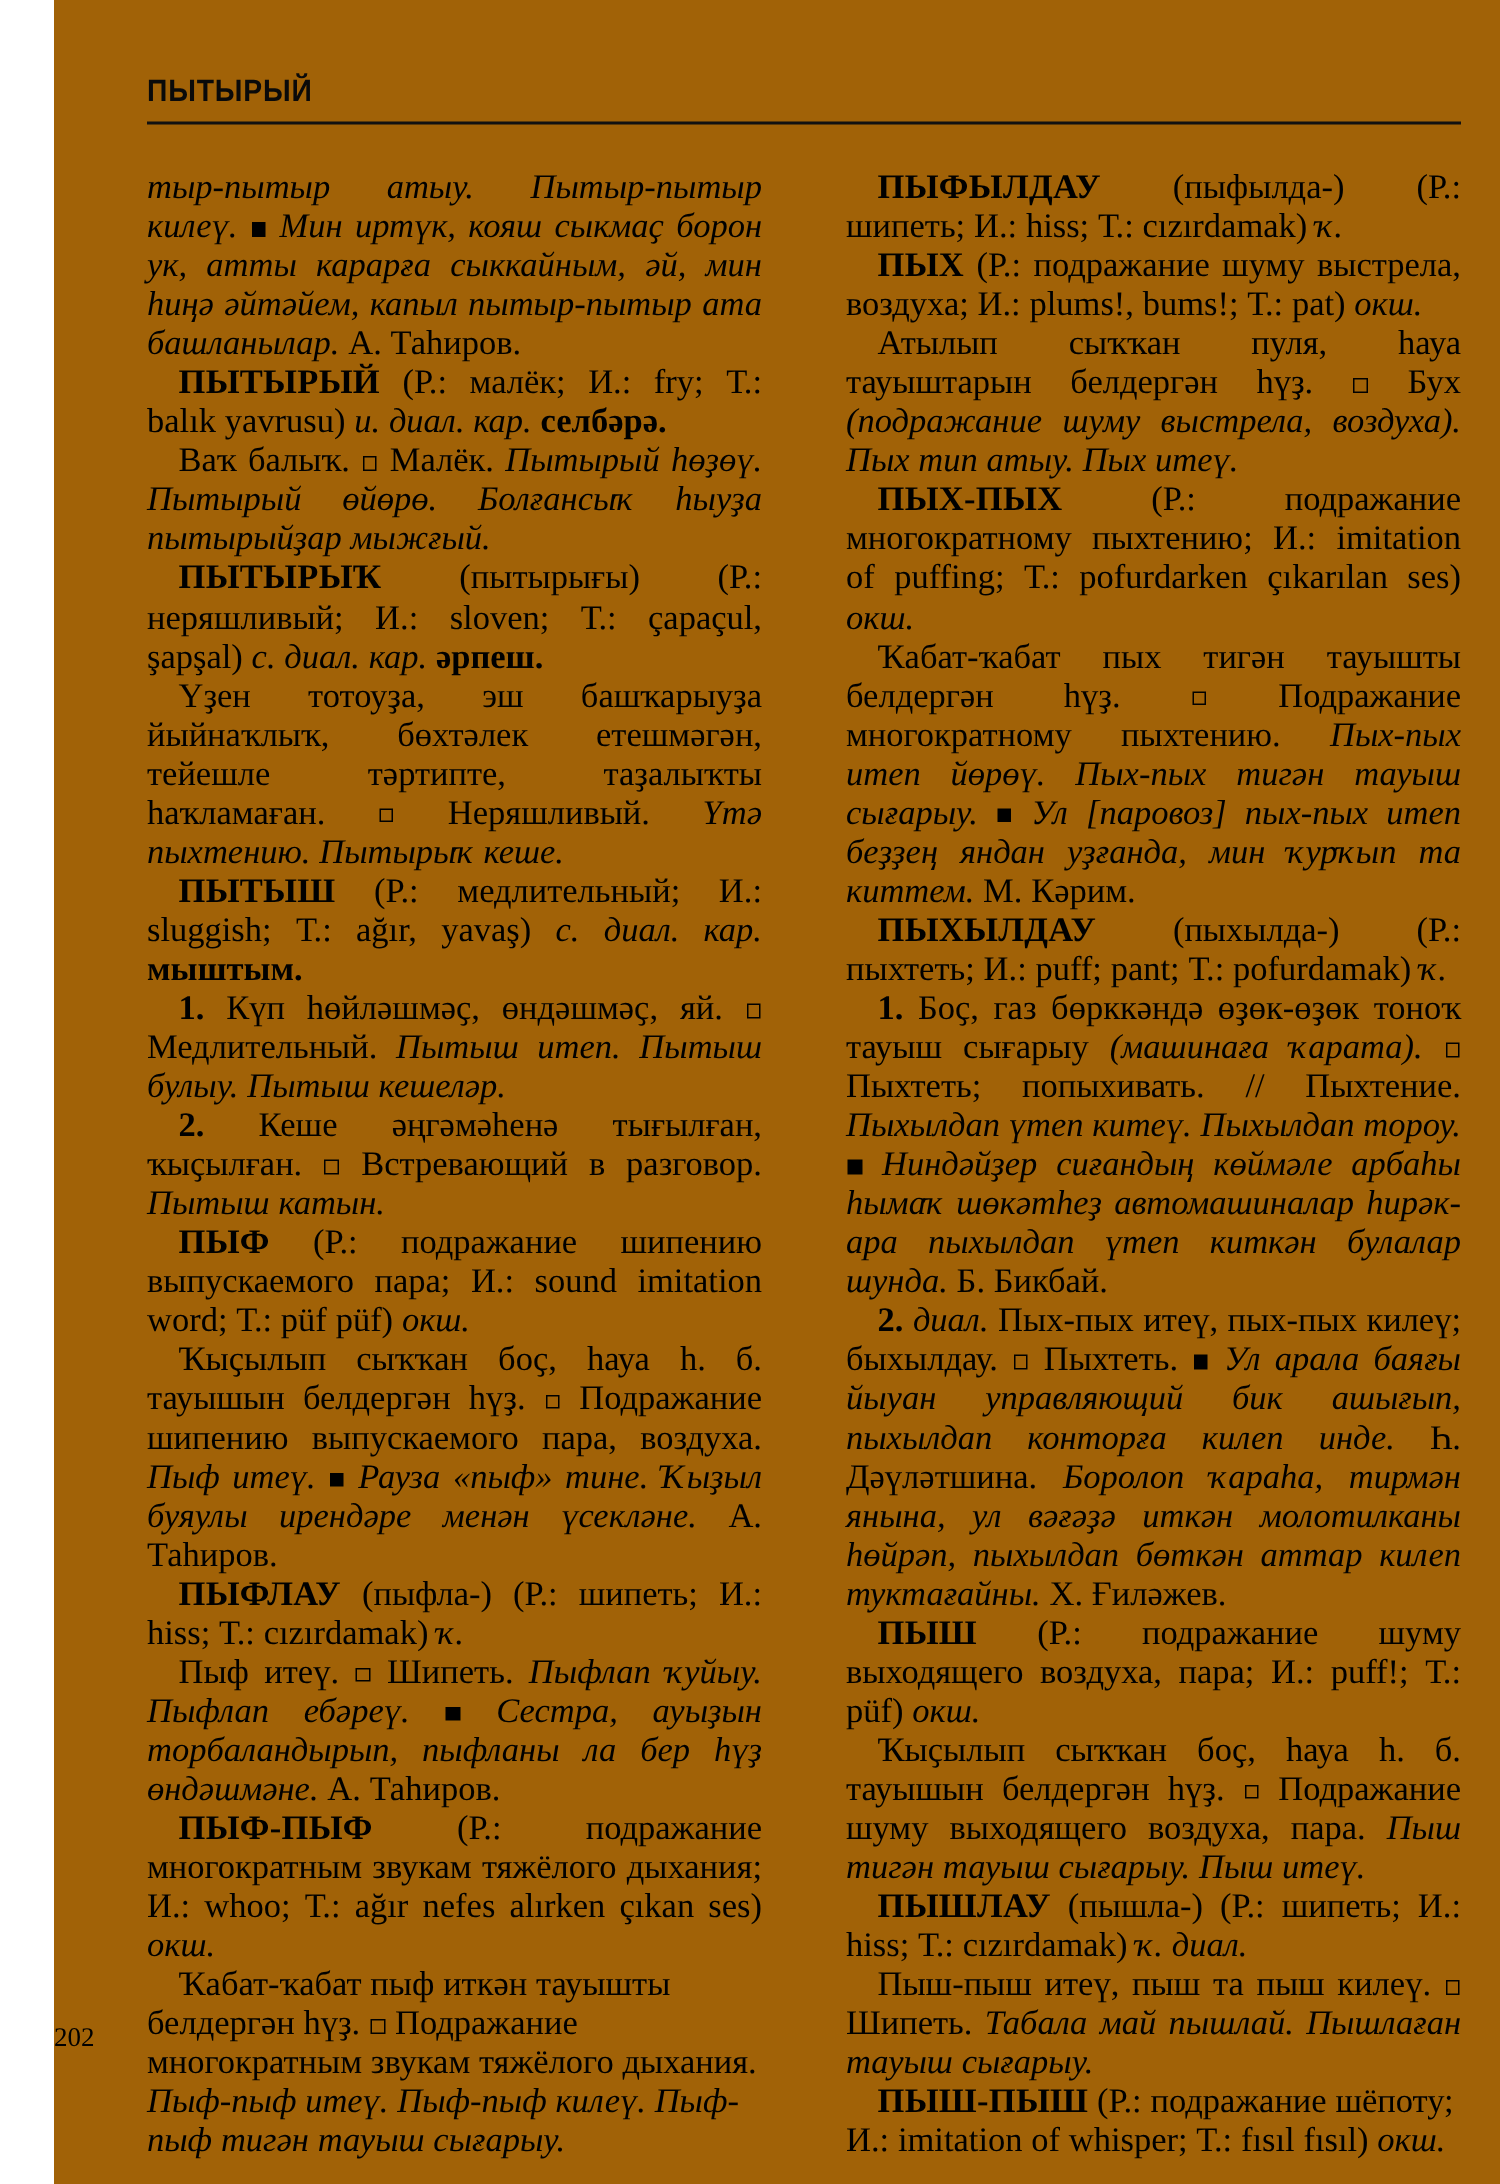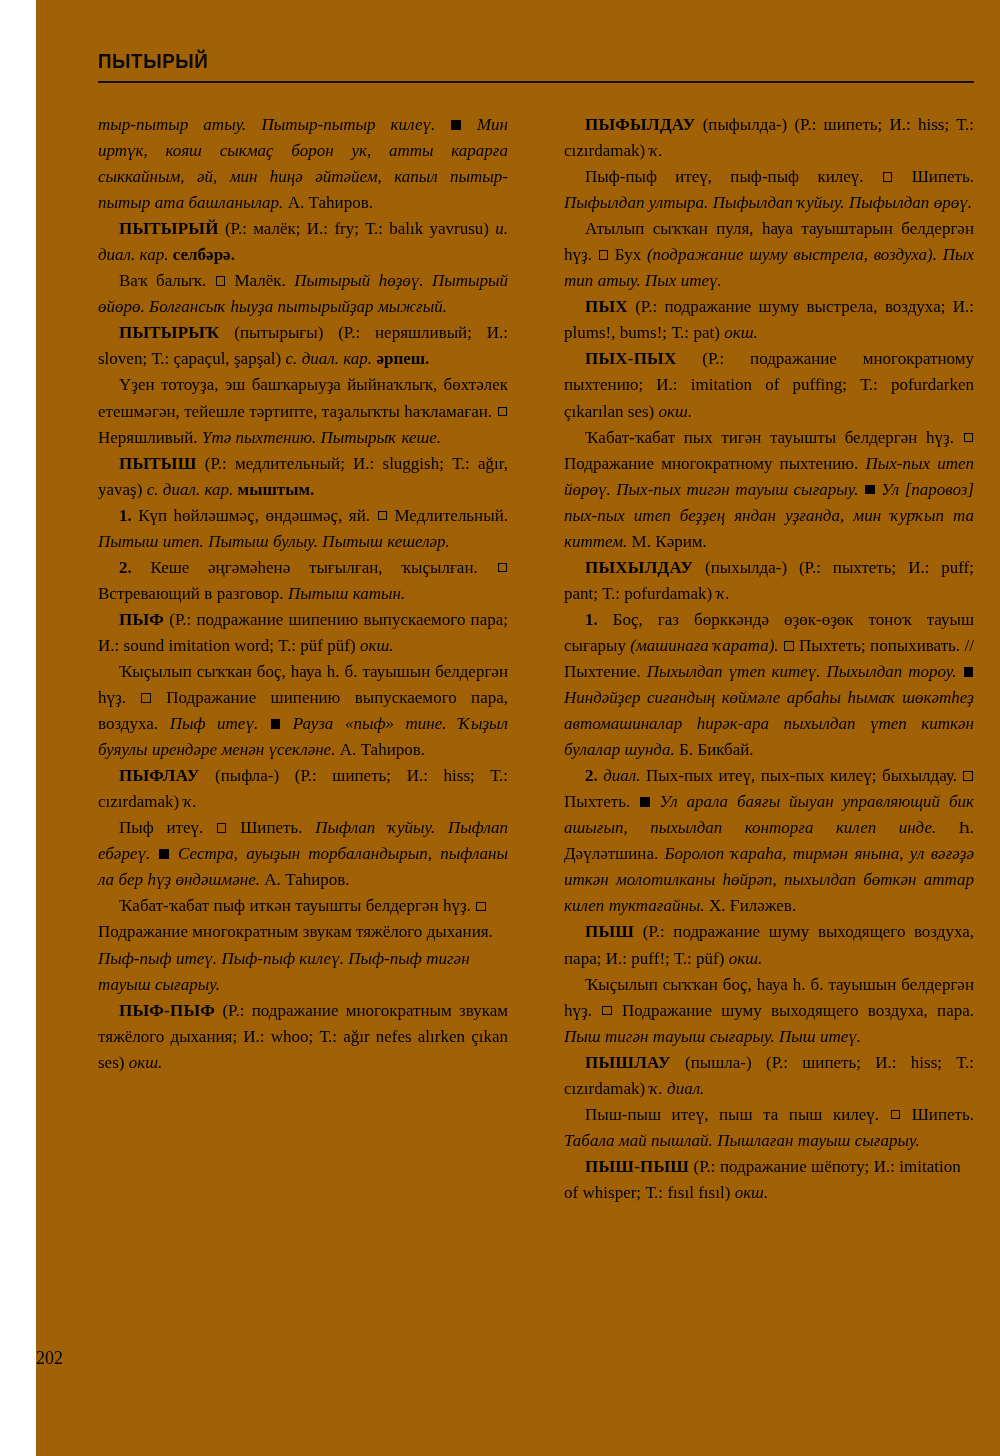--- a/index.html
+++ b/index.html
@@ -54,21 +54,21 @@
   }
   .col {
     width: 410px;
     flex: 0 0 410px;
   }
 
   
   p.blk {
     margin: 0;
     padding: 0;
-    font-size: 17px;
+    font-size: 23px;
     line-height: 26.05px;
     text-align: justify;
     text-justify: inter-word;
     hyphens: manual;
     -webkit-hyphens: manual;
     word-spacing: 0.1px;
   }
   p.blk.ind { text-indent: 21px; }
   p.blk.noind { text-indent: 0; }
   p.blk.last { text-align: left; }
@@ -136,32 +136,31 @@
       <p class="blk ind"><span class="hw">ПЫТЫШ</span><span class="rm"> (Р.: медлительный; И.: sluggish; Т.: ağır, yavaş) </span><span class="it">с. диал. кар.</span><span class="bd"> мыштым.</span></p>
       <p class="blk ind"><span class="num">1.</span><span class="rm"> Күп һөйләшмәҫ, өндәшмәҫ, яй.</span> <span class="sq-open"></span><span class="rm"> Медлительный. </span><span class="it">Пытыш итеп. Пытыш булыу. Пытыш кешеләр.</span></p>
       <p class="blk ind"><span class="num">2.</span><span class="rm"> Кеше әңгәмәһенә тығылған, ҡыҫылған.</span> <span class="sq-open"></span><span class="rm"> Встревающий в разговор. </span><span class="it">Пытыш катын.</span></p>
 
       <p class="blk ind"><span class="hw">ПЫФ</span><span class="rm"> (Р.: подражание шипению выпускаемого пара; И.: sound imitation word; Т.: püf püf) </span><span class="it">окш.</span></p>
       <p class="blk ind"><span class="rm">Ҡыҫылып сыҡҡан боҫ, һауа һ. б. тауышын белдергән һүҙ.</span> <span class="sq-open"></span><span class="rm"> Подражание шипению выпускаемого пара, воздуха. </span><span class="it">Пыф итеү.</span> <span class="sq-fill"></span><span class="it"> Рауза «пыф» тине. Ҡыҙыл буяулы ирендәре менән үсекләне.</span><span class="rm"> А. Таһиров.</span></p>
 
       <p class="blk ind"><span class="hw">ПЫФЛАУ</span><span class="hwstem"> (пыфла-)</span><span class="rm"> (Р.: шипеть; И.: hiss; Т.: cızırdamak) </span><span class="it">ҡ.</span></p>
       <p class="blk ind"><span class="rm">Пыф итеү.</span> <span class="sq-open"></span><span class="rm"> Шипеть. </span><span class="it">Пыфлап ҡуйыу. Пыфлап ебәреү.</span> <span class="sq-fill"></span><span class="it"> Сестра, ауыҙын торбаландырып, пыфланы ла бер һүҙ өндәшмәне.</span><span class="rm"> А. Таһиров.</span></p>
 
+      <p class="blk ind"><span class="hw">ПЫФ-ПЫФ</span><span class="rm"> (Р.: подражание многократным звукам тяжёлого дыхания; И.: whoo; Т.: ağır nefes alırken çıkan ses) </span><span class="it">окш.</span></p>
       <p class="blk ind last"><span class="rm">Ҡабат-ҡабат пыф иткән тауышты белдергән һүҙ.</span> <span class="sq-open"></span><span class="rm"> Подражание многократным звукам тяжёлого дыхания. </span><span class="it">Пыф-пыф итеү. Пыф-пыф килеү. Пыф-пыф тигән тауыш сығарыу.</span></p>
-      <p class="blk ind"><span class="hw">ПЫФ-ПЫФ</span><span class="rm"> (Р.: подражание многократным звукам тяжёлого дыхания; И.: whoo; Т.: ağır nefes alırken çıkan ses) </span><span class="it">окш.</span></p>
 
     </div>
 
     <div class="col">
 
       <p class="blk ind"><span class="hw">ПЫФЫЛДАУ</span><span class="hwstem"> (пыфылда-)</span><span class="rm"> (Р.: шипеть; И.: hiss; Т.: cızırdamak) </span><span class="it">ҡ.</span></p>
-      <p class="blk ind"><span class="rm">Пыф-пыф итеү, пыф-пыф килеү.</span> <span class="sq-open"></span><span class="rm"> Шипеть. </span><span class="it">Пыфылдап ултыра. Пыфылдап ҡуйыу. Пыфылдап өрөү.</span></p>
 
+      <p class="blk ind"><span class="hw">ПЫХ</span><span class="rm"> (Р.: подражание шуму выстрела, воздуха; И.: plums!, bums!; Т.: pat) </span><span class="it">окш.</span></p>
       <p class="blk ind"><span class="rm">Атылып сыҡҡан пуля, һауа тауыштарын белдергән һүҙ.</span> <span class="sq-open"></span><span class="rm"> Бух </span><span class="it">(подражание шуму выстрела, воздуха). Пых тип атыу. Пых итеү.</span></p>
-      <p class="blk ind"><span class="hw">ПЫХ</span><span class="rm"> (Р.: подражание шуму выстрела, воздуха; И.: plums!, bums!; Т.: pat) </span><span class="it">окш.</span></p>
 
       <p class="blk ind"><span class="hw">ПЫХ-ПЫХ</span><span class="rm"> (Р.: подражание многократному пыхтению; И.: imitation of puffing; Т.: pofurdarken çıkarılan ses) </span><span class="it">окш.</span></p>
       <p class="blk ind"><span class="rm">Ҡабат-ҡабат пых тигән тауышты белдергән һүҙ.</span> <span class="sq-open"></span><span class="rm"> Подражание многократному пыхтению. </span><span class="it">Пых-пых итеп йөрөү. Пых-пых тигән тауыш сығарыу.</span> <span class="sq-fill"></span><span class="it"> Ул [паровоз] пых-пых итеп беҙҙең яндан уҙғанда, мин ҡурҡып та киттем.</span><span class="rm"> М. Кәрим.</span></p>
 
       <p class="blk ind"><span class="hw">ПЫХЫЛДАУ</span><span class="hwstem"> (пыхылда-)</span><span class="rm"> (Р.: пыхтеть; И.: puff; pant; Т.: pofurdamak) </span><span class="it">ҡ.</span></p>
       <p class="blk ind"><span class="num">1.</span><span class="rm"> Боҫ, газ бөрккәндә өҙөк-өҙөк тоноҡ тауыш сығарыу </span><span class="it">(машинаға ҡарата).</span> <span class="sq-open"></span><span class="rm"> Пыхтеть; попыхивать. // Пыхтение. </span><span class="it">Пыхылдап үтеп китеү. Пыхылдап тороу.</span> <span class="sq-fill"></span><span class="it"> Ниндәйҙер сиғандың көймәле арбаһы һымаҡ шөкәтһеҙ автомашиналар һирәк-ара пыхылдап үтеп киткән булалар шунда.</span><span class="rm"> Б. Бикбай.</span></p>
       <p class="blk ind"><span class="num">2.</span><span class="it"> диал.</span><span class="rm"> Пых-пых итеү, пых-пых килеү; быхылдау.</span> <span class="sq-open"></span><span class="rm"> Пыхтеть. </span><span class="sq-fill"></span><span class="it"> Ул арала баяғы йыуан управляющий бик ашығып, пыхылдап конторға килеп инде.</span><span class="rm"> Һ. Дәүләтшина. </span><span class="it">Боролоп ҡараһа, тирмән янына, ул вәғәҙә иткән молотилканы һөйрәп, пыхылдап бөткән аттар килеп туктағайны.</span><span class="rm"> Х. Ғиләжев.</span></p>
 
       <p class="blk ind"><span class="hw">ПЫШ</span><span class="rm"> (Р.: подражание шуму выходящего воздуха, пара; И.: puff!; Т.: püf) </span><span class="it">окш.</span></p>
       <p class="blk ind"><span class="rm">Ҡыҫылып сыҡҡан боҫ, һауа һ. б. тауышын белдергән һүҙ.</span> <span class="sq-open"></span><span class="rm"> Подражание шуму выходящего воздуха, пара. </span><span class="it">Пыш тигән тауыш сығарыу. Пыш итеү.</span></p>

